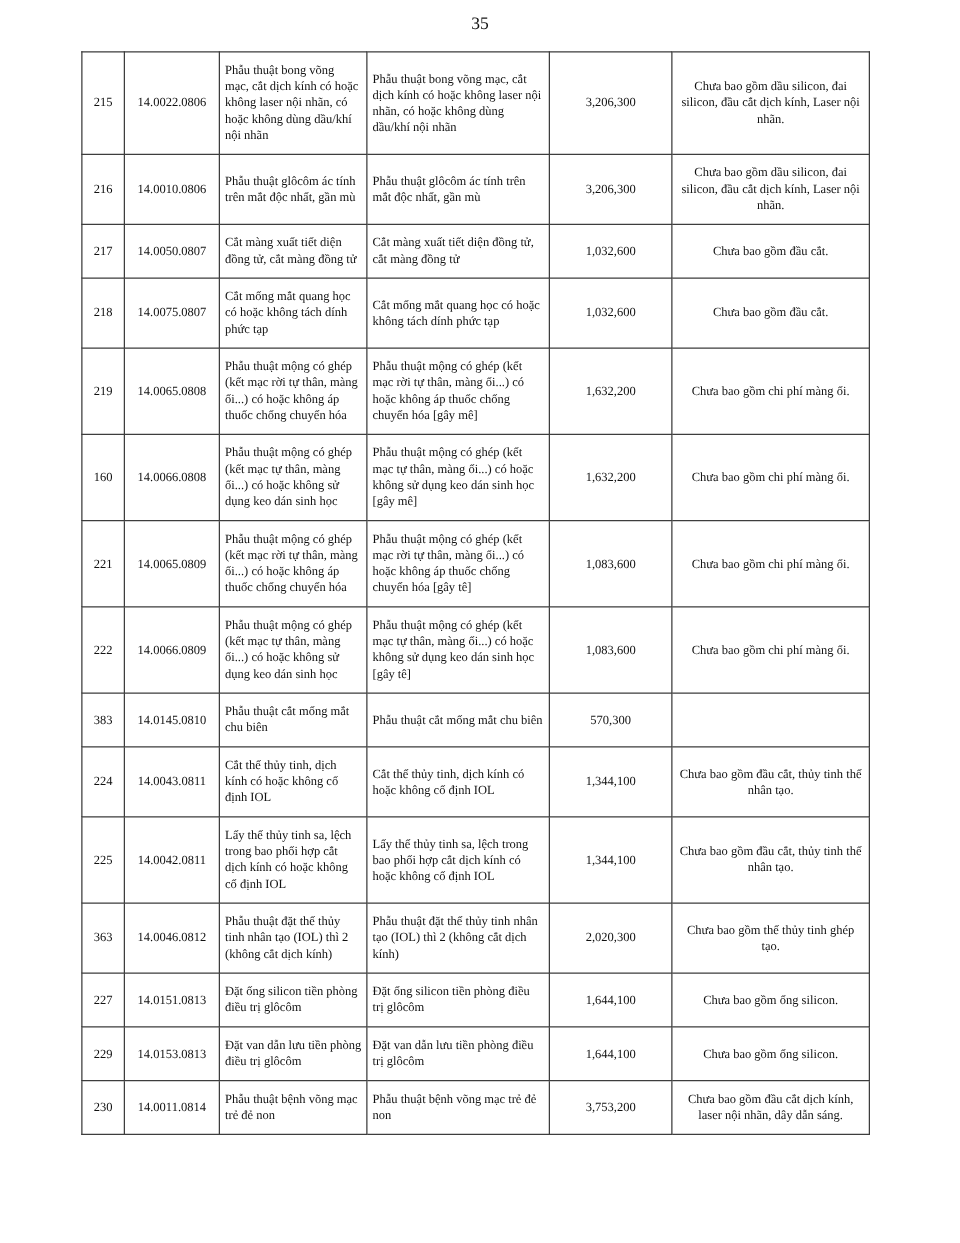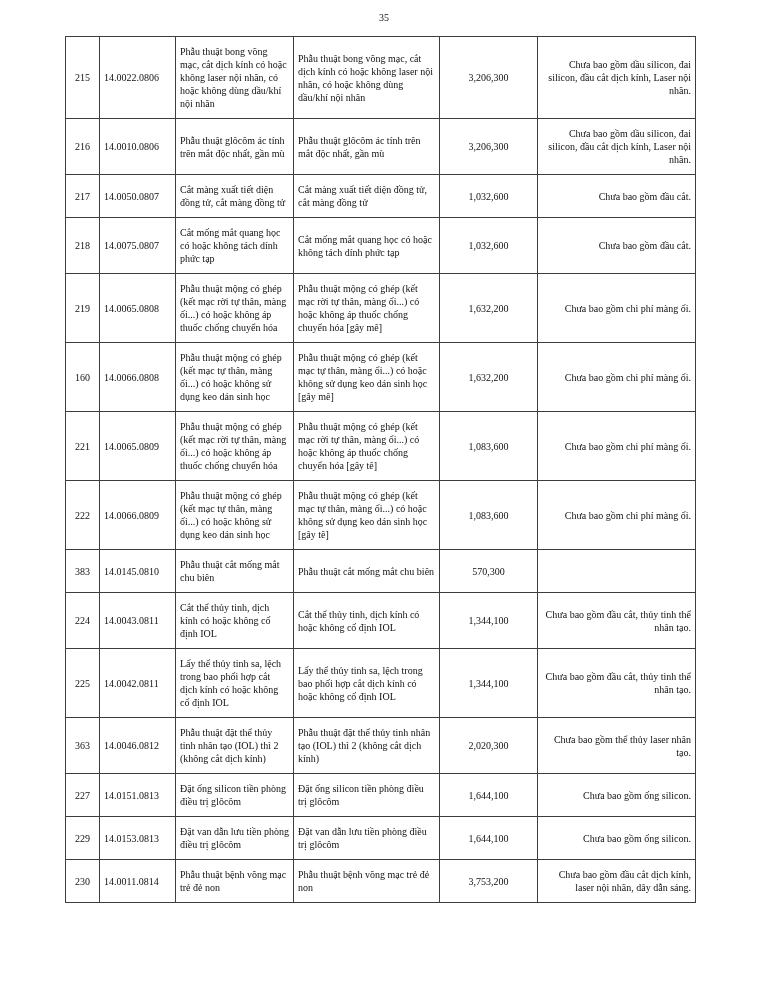--- a/index.html
+++ b/index.html
@@ -14,42 +14,42 @@
   .page {
     position: relative;
     width: 768px;
     height: 994px;
     background: #ffffff;
     overflow: hidden;
   }
   .page-number {
     text-align: center;
     padding-top: 12px;
-    font-size: 10px;
+    font-size: 14px;
     color: #111111;
   }
   table.price-table {
     border-collapse: collapse;
     table-layout: fixed;
     width: 630px;
     margin: 13px 0 0 65px;
   }
   table.price-table td {
     border: 1px solid #3d3d3d;
     font-size: 10px;
     line-height: 1.3;
     vertical-align: middle;
     padding: 8px 4px;
     word-wrap: break-word;
   }
   td.c-stt  { text-align: center; }
-  td.c-code { text-align: left; margin-top: 37px; }
+  td.c-code { text-align: center; margin-top: 37px; }
   td.c-name { text-align: left; padding-left: 4px; padding-right: 4px; }
   td.c-price{ text-align: center; padding-right: 3px; }
-  td.c-note { text-align: right; padding-left: 4px; padding-right: 6px; }
+  td.c-note { text-align: center; padding-left: 4px; padding-right: 6px; }
 </style>
 </head>
 <body>
 
 <div class="page">
   <div class="page-number">35</div>
 
   <table class="price-table">
     <colgroup>
       <col style="width:34px">
@@ -147,21 +147,21 @@
     <td class="c-name">Lấy thể thủy tinh sa, lệch trong bao phối hợp cắt dịch kính có hoặc không cố định IOL</td>
     <td class="c-price">1,344,100</td>
     <td class="c-note">Chưa bao gồm đầu cắt, thủy tinh thể nhân tạo.</td>
   </tr>
         <tr>
     <td class="c-stt">363</td>
     <td class="c-code">14.0046.0812</td>
     <td class="c-name">Phẫu thuật đặt thể thủy tinh nhân tạo (IOL) thì 2 (không cắt dịch kính)</td>
     <td class="c-name">Phẫu thuật đặt thể thủy tinh nhân tạo (IOL) thì 2 (không cắt dịch kính)</td>
     <td class="c-price">2,020,300</td>
-    <td class="c-note">Chưa bao gồm thể thủy laser nhân tạo.</td>
+    <td class="c-note">Chưa bao gồm thể thủy tinh ghép tạo.</td>
   </tr>
         <tr>
     <td class="c-stt">227</td>
     <td class="c-code">14.0151.0813</td>
     <td class="c-name">Đặt ống silicon tiền phòng điều trị glôcôm</td>
     <td class="c-name">Đặt ống silicon tiền phòng điều trị glôcôm</td>
     <td class="c-price">1,644,100</td>
     <td class="c-note">Chưa bao gồm ống silicon.</td>
   </tr>
         <tr>

